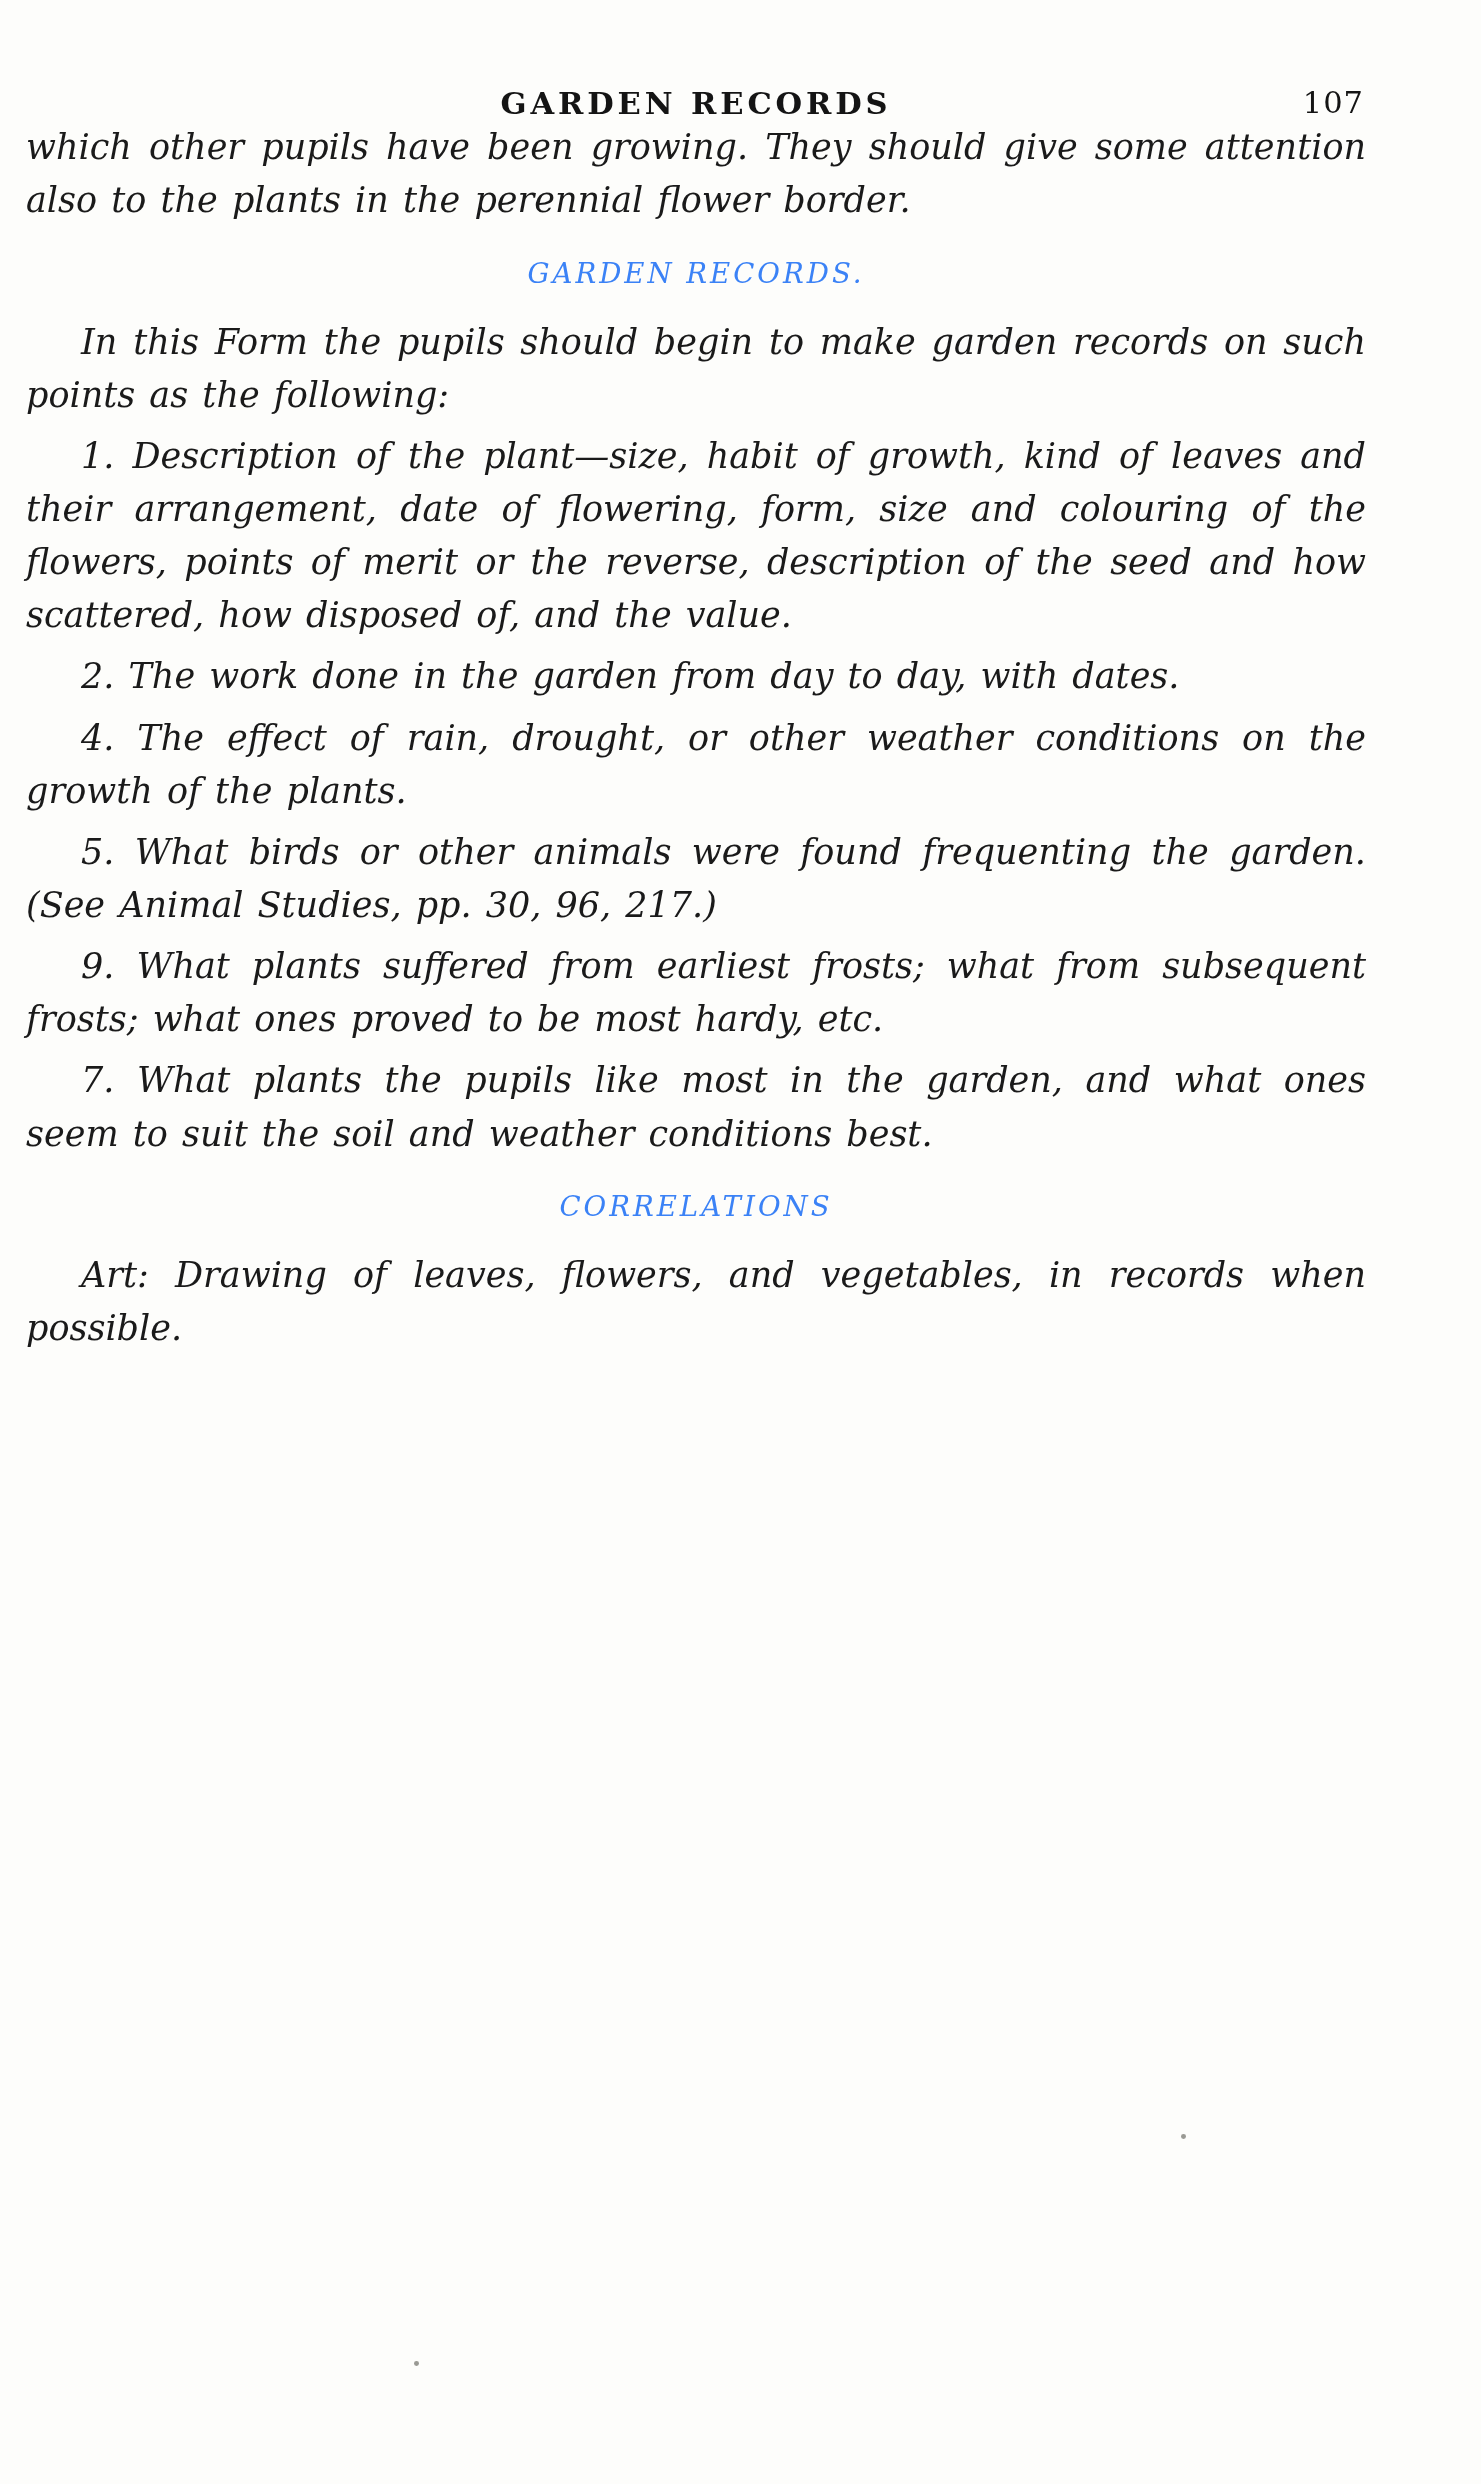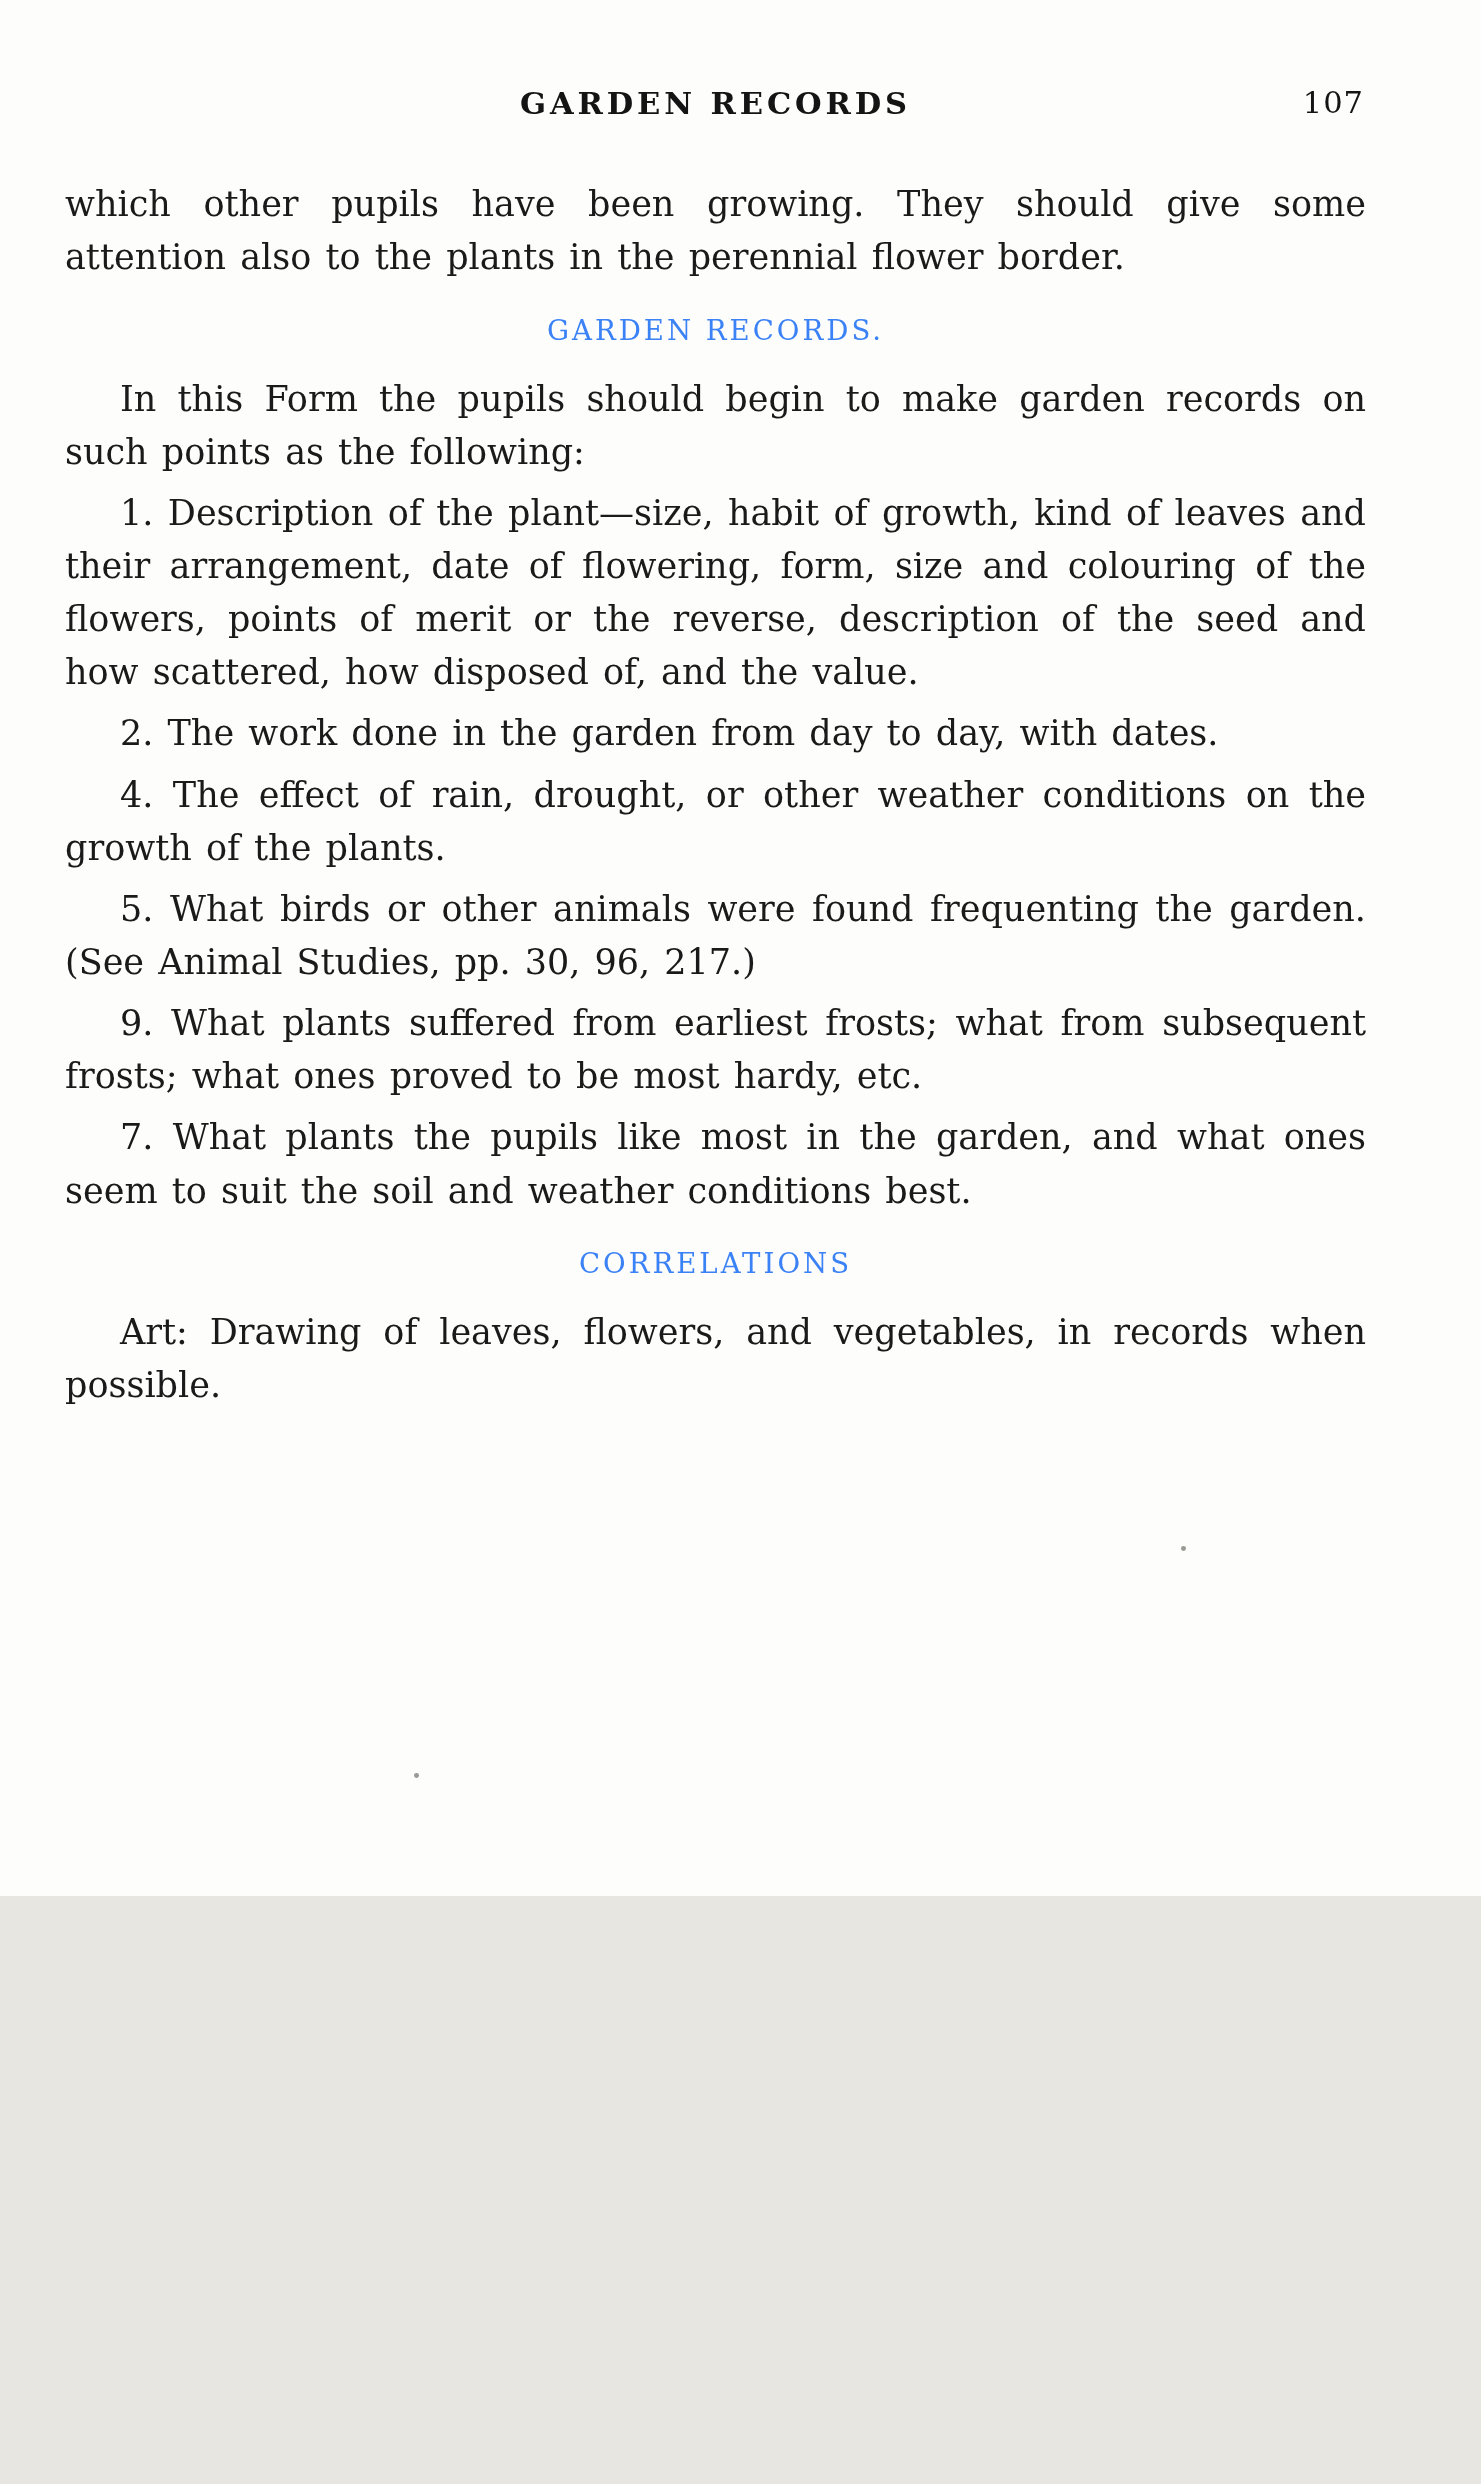--- a/index.html
+++ b/index.html
@@ -3,45 +3,45 @@
 <meta charset="utf-8">
 <style>
   html, body {
     margin: 0;
     padding: 0;
     background: #e8e6e0;
   }
   .scan-page {
     position: relative;
     width: 1482px;
-    height: 1896px;
+    height: 2484px;
     box-sizing: border-box;
     background: #fdfdfb;
     color: #1a1a1a;
     font-family: "DejaVu Serif", "Liberation Serif", serif;
-    padding: 85px 116px 0 65px;
+    padding: 85px 116px 0 26px;
     overflow: hidden;
   }
   .running-header {
     position: relative;
     text-align: center;
     font-size: 30.5px;
     font-weight: 600;
     letter-spacing: 3.9px;
     color: #141414;
   }
   .rh-number {
     position: absolute;
     right: 2px;
     top: 0;
     font-weight: 400;
     letter-spacing: 1px;
   }
   .text-block {
-    margin-top: 57px;
+    font-style: italic;
   }
   .para {
     font-size: 35px;
     line-height: 1.52;
     text-align: justify;
     text-indent: 55px;
     word-spacing: 3px;
     margin: 0 0 7.9px 0;
   }
   .para.no-indent {

